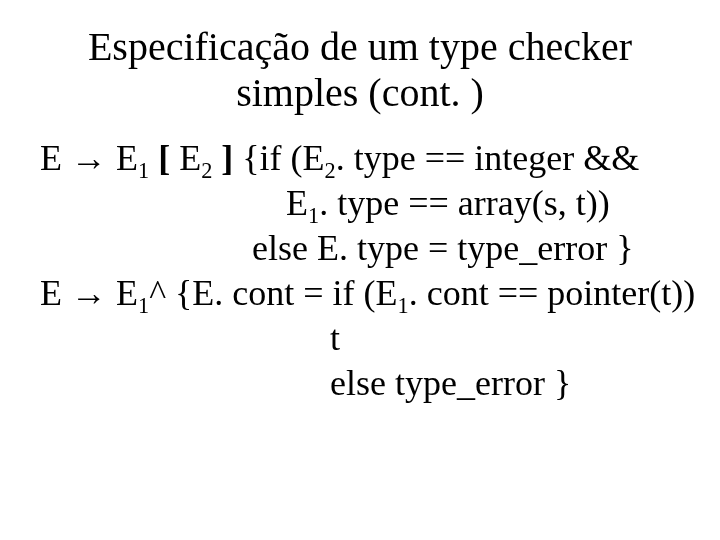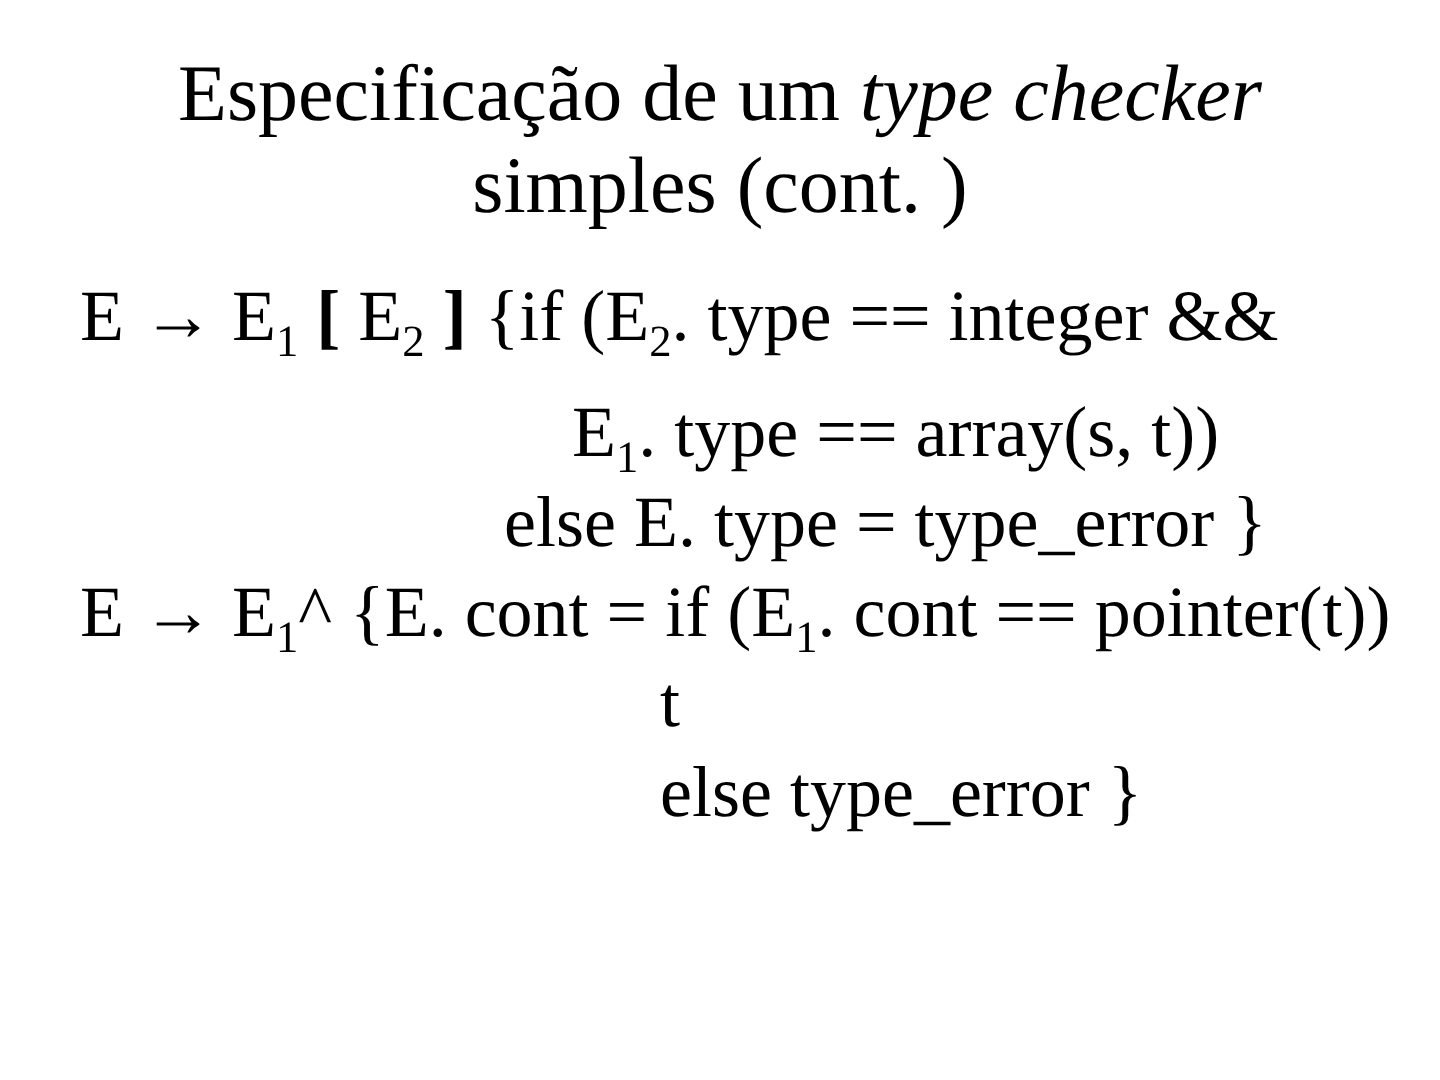--- a/index.html
+++ b/index.html
@@ -18,34 +18,34 @@
     box-sizing: border-box;
     padding: 24px 40px 0 40px;
   }
   .title {
     font-size: 40px;
     line-height: 1.15;
     text-align: center;
     margin: 0 0 20px 0;
     font-weight: normal;
   }
-  .italic { font-style: italic; }
+  .italic { }
   .body {
     font-size: 36px;
     line-height: 1.25;
     white-space: nowrap;
   }
   .row { display: block; }
   sub {
     font-size: 0.62em;
     vertical-align: sub;
     line-height: 0;
   }
   .bold { font-weight: bold; }
-  .ind1 { padding-left: 246px; margin-top: 13px; }
+  .ind1 { padding-left: 246px; }
   .ind2 { padding-left: 212px; }
   .ind3 { padding-left: 290px; }
 </style>
 </head>
 <body>
 
 <div class="slide">
 
   <h1 class="title">
     <span>Especificação de um </span><span class="italic">type checker</span><br>

